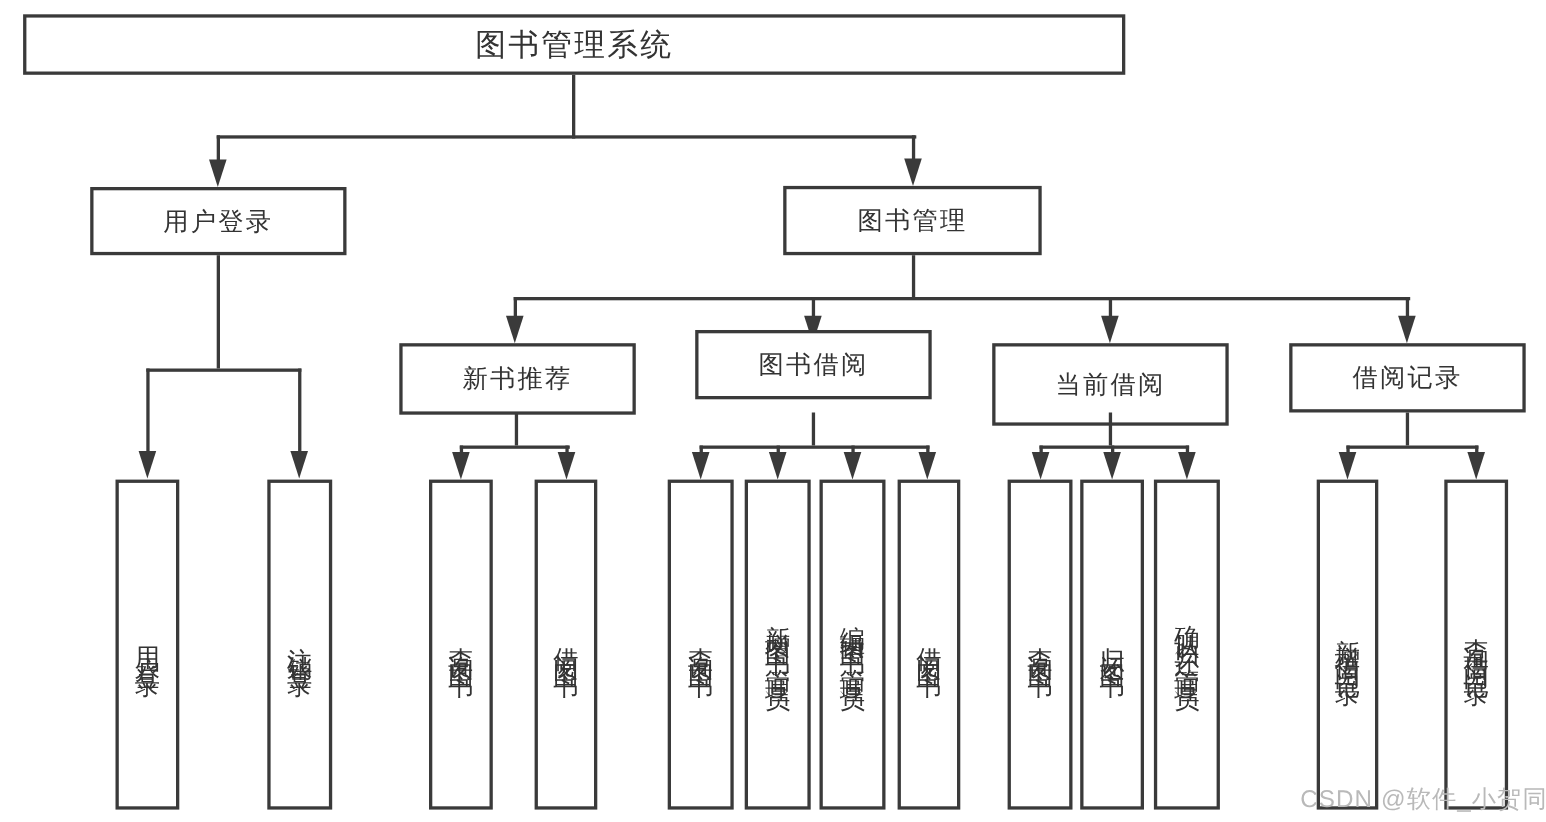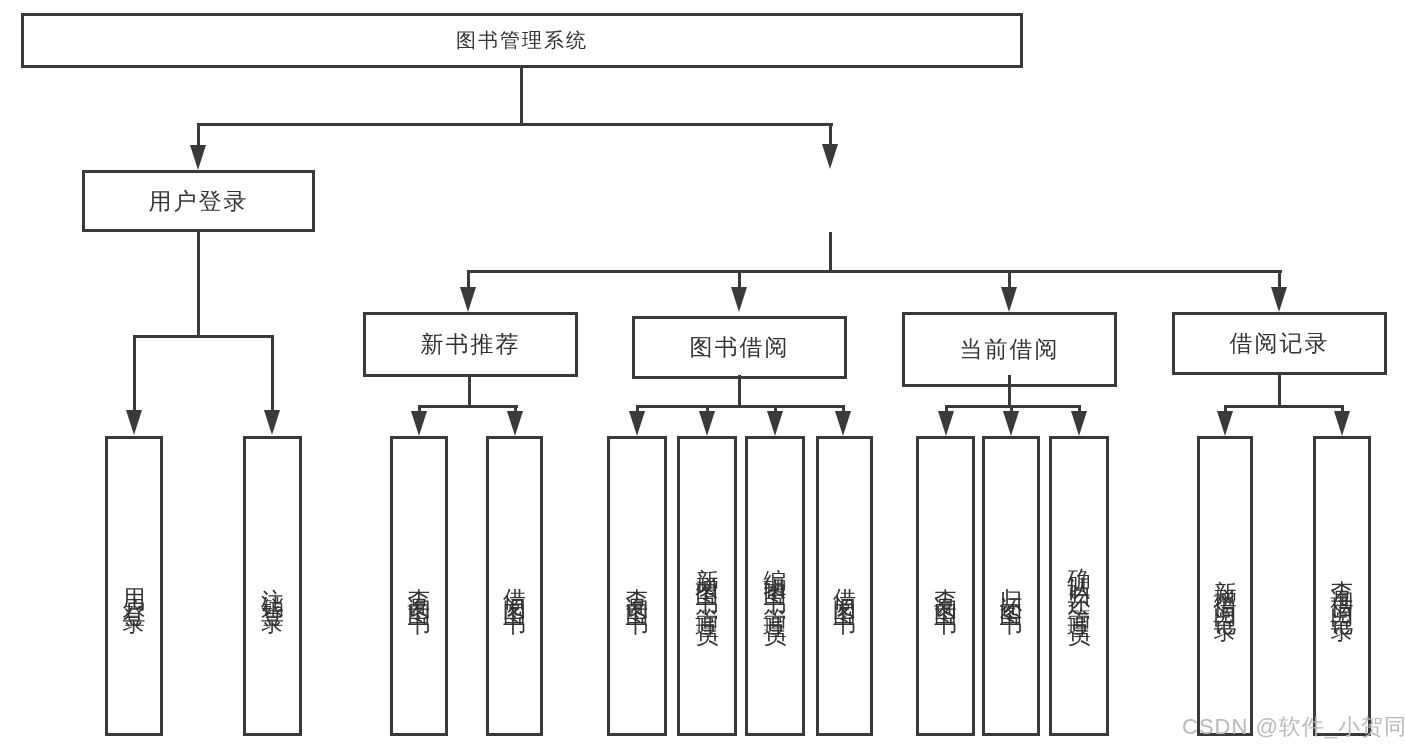--- a/index.html
+++ b/index.html
@@ -56,33 +56,36 @@
     color:var(--watermark);
     z-index:10;
     white-space:nowrap;
   }
 </style>
 </head>
 <body>
 
 <div class="canvas">
 
-  <div class="box-h" style="left:21px;top:13px;width:1002px;height:55px;font-size:20px;">
+  <div class="box-h" style="left:21px;top:13px;width:1002px;height:55px;font-size:28px;">
     <span>图书管理系统</span>
   </div>
 
   <div class="vline" style="left:520px;top:68px;height:58px;"></div>
   <div class="hline" style="left:197px;top:123px;width:636px;"></div>
   <div class="vline" style="left:197px;top:123px;height:24px;"></div>
   <div class="arrow" style="left:190px;top:145px;"></div>
   <div class="vline" style="left:829px;top:123px;height:24px;"></div>
   <div class="arrow" style="left:822px;top:144px;"></div>
 
   <div class="box-h" style="left:82px;top:170px;width:233px;height:62px;">
     <span>用户登录</span>
+  </div>
+  <div class="box-h" style="left:712px;top:169px;width:235px;height:63px;">
+    <span>图书管理</span>
   </div>
 
   <div class="vline" style="left:197px;top:232px;height:103px;"></div>
   <div class="hline" style="left:133px;top:335px;width:141px;"></div>
   <div class="vline" style="left:133px;top:335px;height:77px;"></div>
   <div class="arrow" style="left:126px;top:410px;"></div>
   <div class="vline" style="left:271px;top:335px;height:77px;"></div>
   <div class="arrow" style="left:264px;top:410px;"></div>
 
   <div class="vline" style="left:829px;top:232px;height:38px;"></div>
@@ -92,21 +95,21 @@
   <div class="vline" style="left:738px;top:270px;height:18px;"></div>
   <div class="arrow" style="left:731px;top:287px;"></div>
   <div class="vline" style="left:1008px;top:270px;height:18px;"></div>
   <div class="arrow" style="left:1001px;top:287px;"></div>
   <div class="vline" style="left:1278px;top:270px;height:18px;"></div>
   <div class="arrow" style="left:1271px;top:287px;"></div>
 
   <div class="box-h" style="left:363px;top:312px;width:215px;height:65px;">
     <span>新书推荐</span>
   </div>
-  <div class="box-h" style="left:632px;top:316px;width:215px;height:63px;">
+  <div class="box-h" style="left:632px;top:300px;width:215px;height:63px;">
     <span>图书借阅</span>
   </div>
   <div class="box-h" style="left:902px;top:312px;width:215px;height:75px;">
     <span>当前借阅</span>
   </div>
   <div class="box-h" style="left:1172px;top:312px;width:215px;height:63px;">
     <span>借阅记录</span>
   </div>
 
   <div class="vline" style="left:468px;top:375px;height:30px;"></div>

